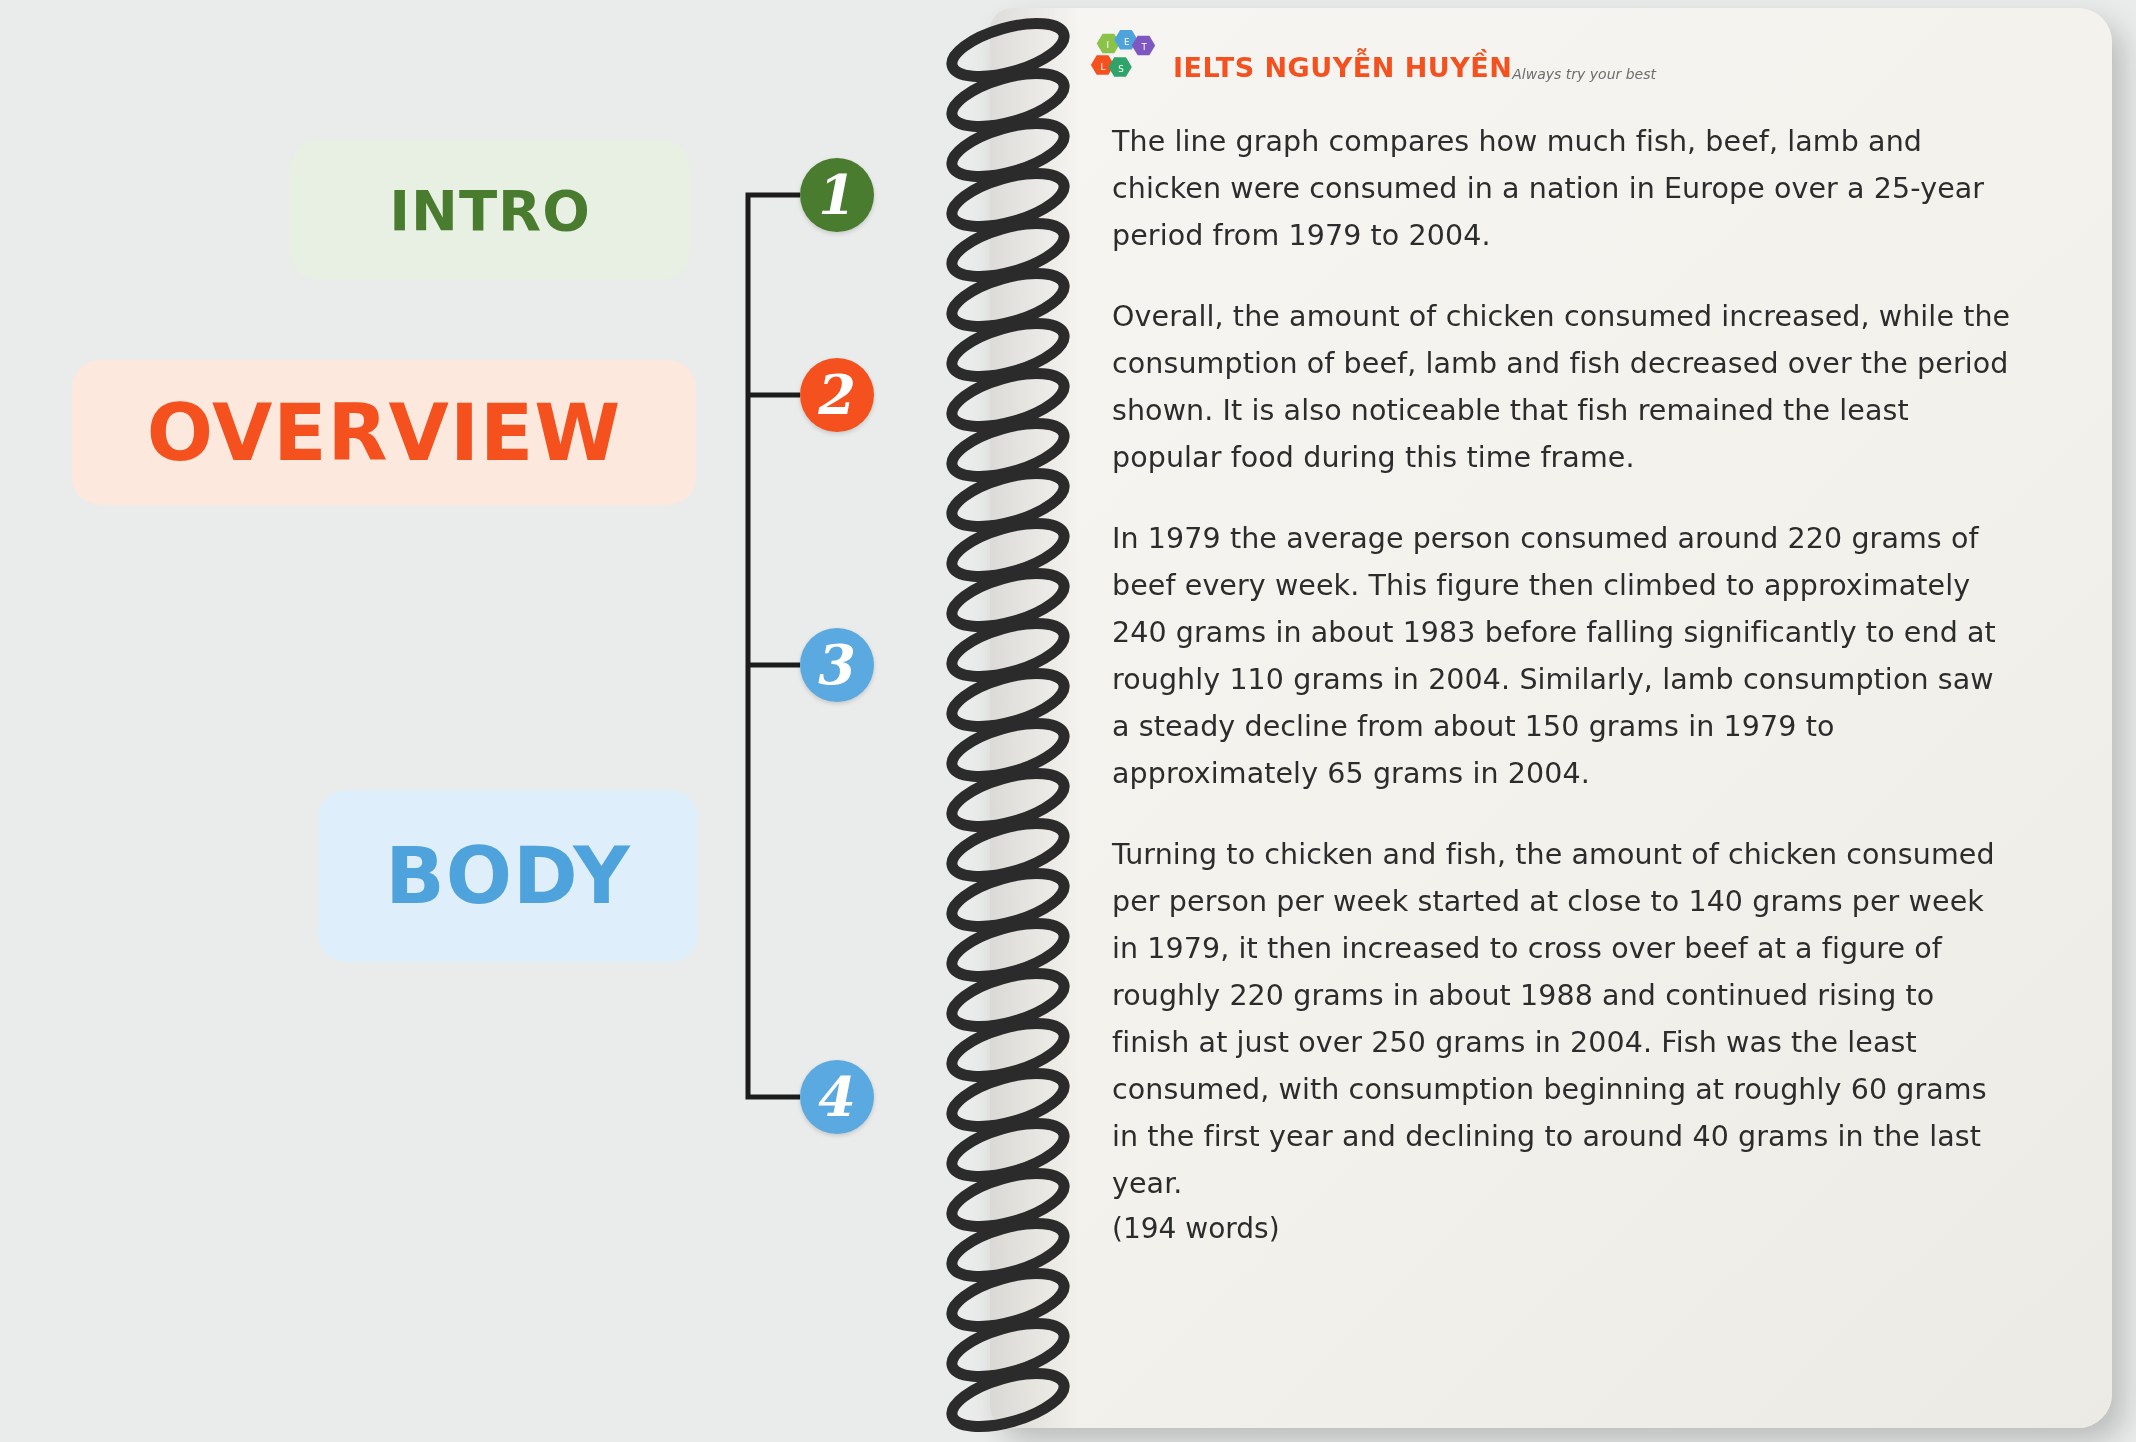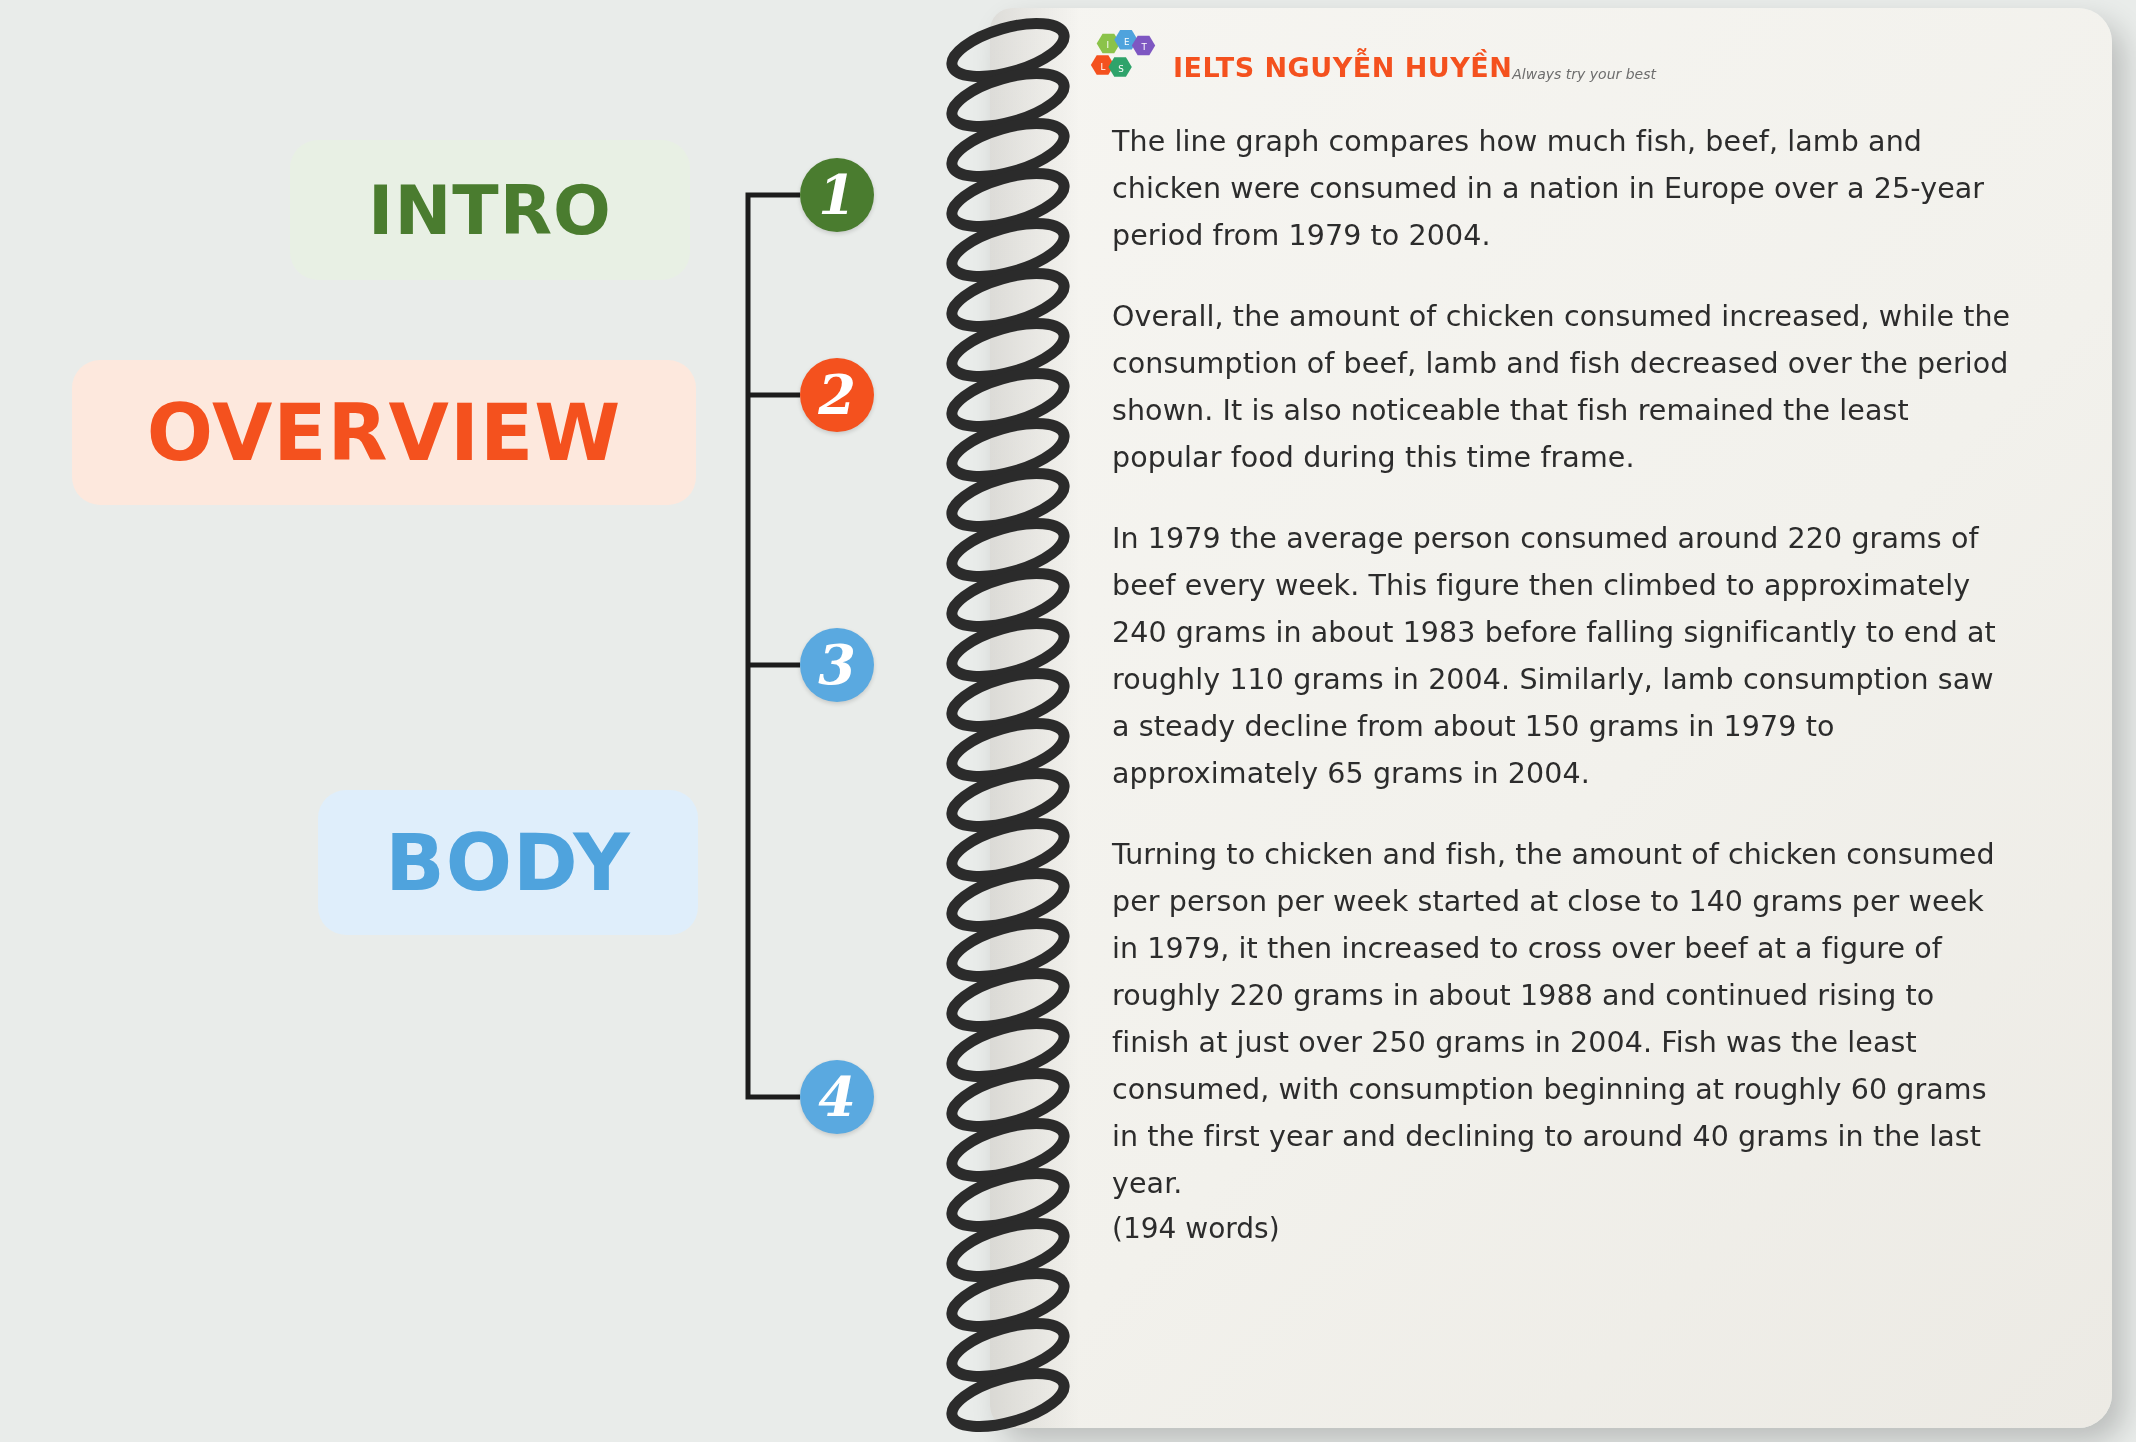--- a/index.html
+++ b/index.html
@@ -35,38 +35,38 @@
     font-family: "DejaVu Sans", sans-serif;
   }
 
   #pill-intro {
     left: 290px;
     top: 140px;
     width: 400px;
     height: 140px;
     background: #e8f0e4;
     color: #4a7c2f;
-    font-size: 68px;
+    font-size: 56px;
   }
 
   #pill-overview {
     left: 72px;
     top: 360px;
     width: 624px;
     height: 145px;
     background: #fde8dd;
     color: #f4511e;
     font-size: 78px;
   }
 
   #pill-body {
     left: 318px;
     top: 790px;
     width: 380px;
-    height: 145px;
+    height: 172px;
     background: #dfeefb;
     color: #4fa3dd;
     font-size: 78px;
   }
 
   
   #connector-svg {
     position: absolute;
     left: 0;
     top: 0;

